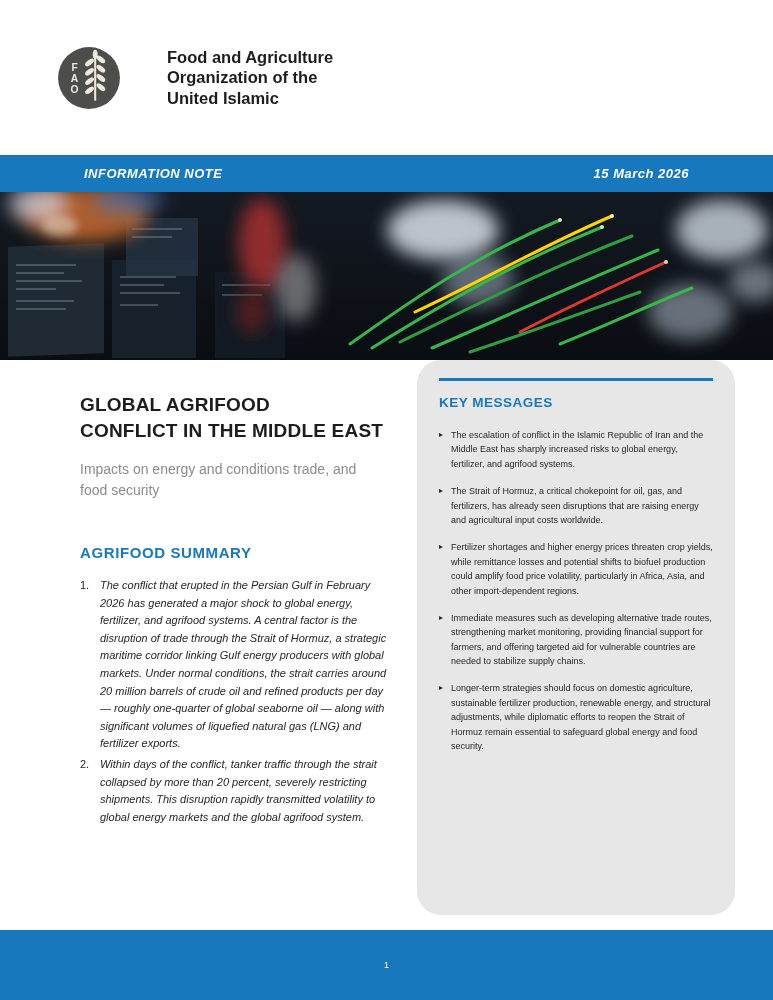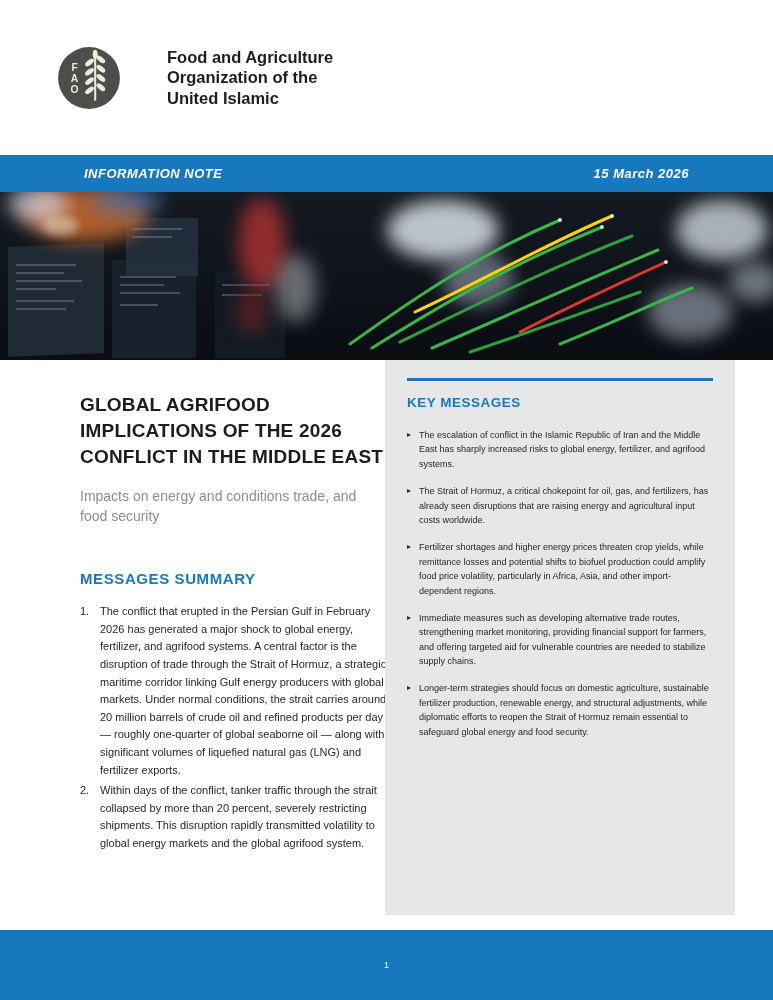--- a/index.html
+++ b/index.html
@@ -38,27 +38,28 @@
   
   .content { flex: 1; position: relative; }
   .left-col { width: 330px; margin-left: 80px; padding-top: 32px; }
   .title { font-size: 19px; font-weight: bold; color: var(--title-color); line-height: 1.38; letter-spacing: 0.2px; }
   .title span { display: block; }
   .subtitle { margin-top: 15px; font-size: 14px; color: var(--subtitle-gray); line-height: 1.45; width: 290px; }
   .exec-heading { margin-top: 44px; color: var(--fao-blue); font-weight: bold; font-size: 15px; letter-spacing: 0.6px; }
   .num-list { margin-top: 16px; font-size: 11px; line-height: 1.6; color: #262624; width: 316px; }
   .num-item { display: flex; margin-bottom: 3px; }
   .num { width: 20px; flex: none; }
-  .num-text { flex: 1; }
+  .num-text { flex: 1; font-style: italic; }
 
   .right-col {
     position: absolute; top: 0; right: 38px;
-    width: 350px; height: 555px;
+    width: 318px; height: 555px;
     background: var(--key-box-bg);
     padding: 18px 22px 25px 22px;
+    border-radius: 24px;
   }
   .key-rule { height: 3px; background: var(--fao-blue); }
   .key-heading { margin-top: 14px; color: var(--fao-blue); font-weight: bold; font-size: 13.5px; letter-spacing: 0.5px; }
   .key-list { margin-top: 18px; }
   .key-item { display: flex; gap: 8px; font-size: 9px; line-height: 1.6; color: #262624; margin-bottom: 13px; }
   .key-bullet { flex: none; font-size: 8px; line-height: 1.8; color: #262624; }
   .key-text { flex: 1; }
 
   
   .footer {
@@ -173,26 +174,25 @@
           <circle cx="666" cy="70" r="2"></circle>
       </g>
     </svg>
   </div>
 
   <div class="content">
 
     <div class="left-col">
       <div class="title">
         <span>GLOBAL AGRIFOOD</span>
-        <span>IMPLICATIONS OF THE 2026</span>
         <span>CONFLICT IN THE MIDDLE EAST</span>
       </div>
       <div class="subtitle">Impacts on energy and conditions trade, and food security</div>
 
-      <div class="exec-heading">MESSAGES SUMMARY</div>
+      <div class="exec-heading">AGRIFOOD SUMMARY</div>
 
       <div class="num-list">
 
           <div class="num-item">
             <span class="num">1.</span>
             <span class="num-text">The conflict that erupted in the Persian Gulf in February 2026 has generated a major shock to global energy, fertilizer, and agrifood systems. A central factor is the disruption of trade through the Strait of Hormuz, a strategic maritime corridor linking Gulf energy producers with global markets. Under normal conditions, the strait carries around 20 million barrels of crude oil and refined products per day — roughly one-quarter of global seaborne oil — along with significant volumes of liquefied natural gas (LNG) and fertilizer exports.</span>
           </div>
 
           <div class="num-item">
             <span class="num">2.</span>

